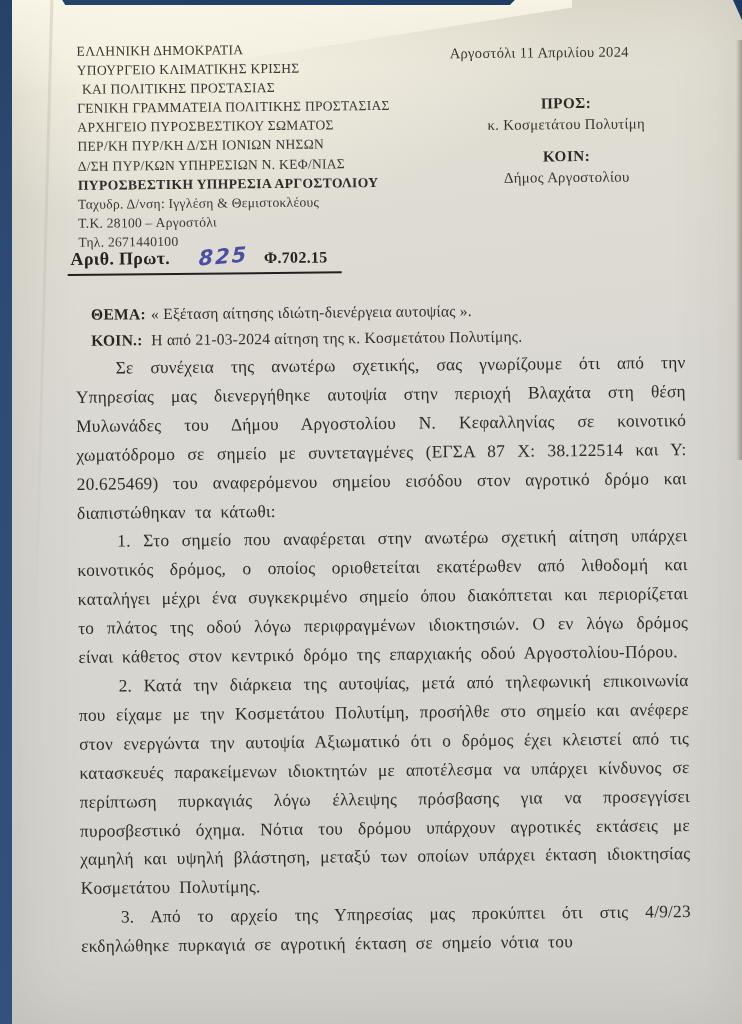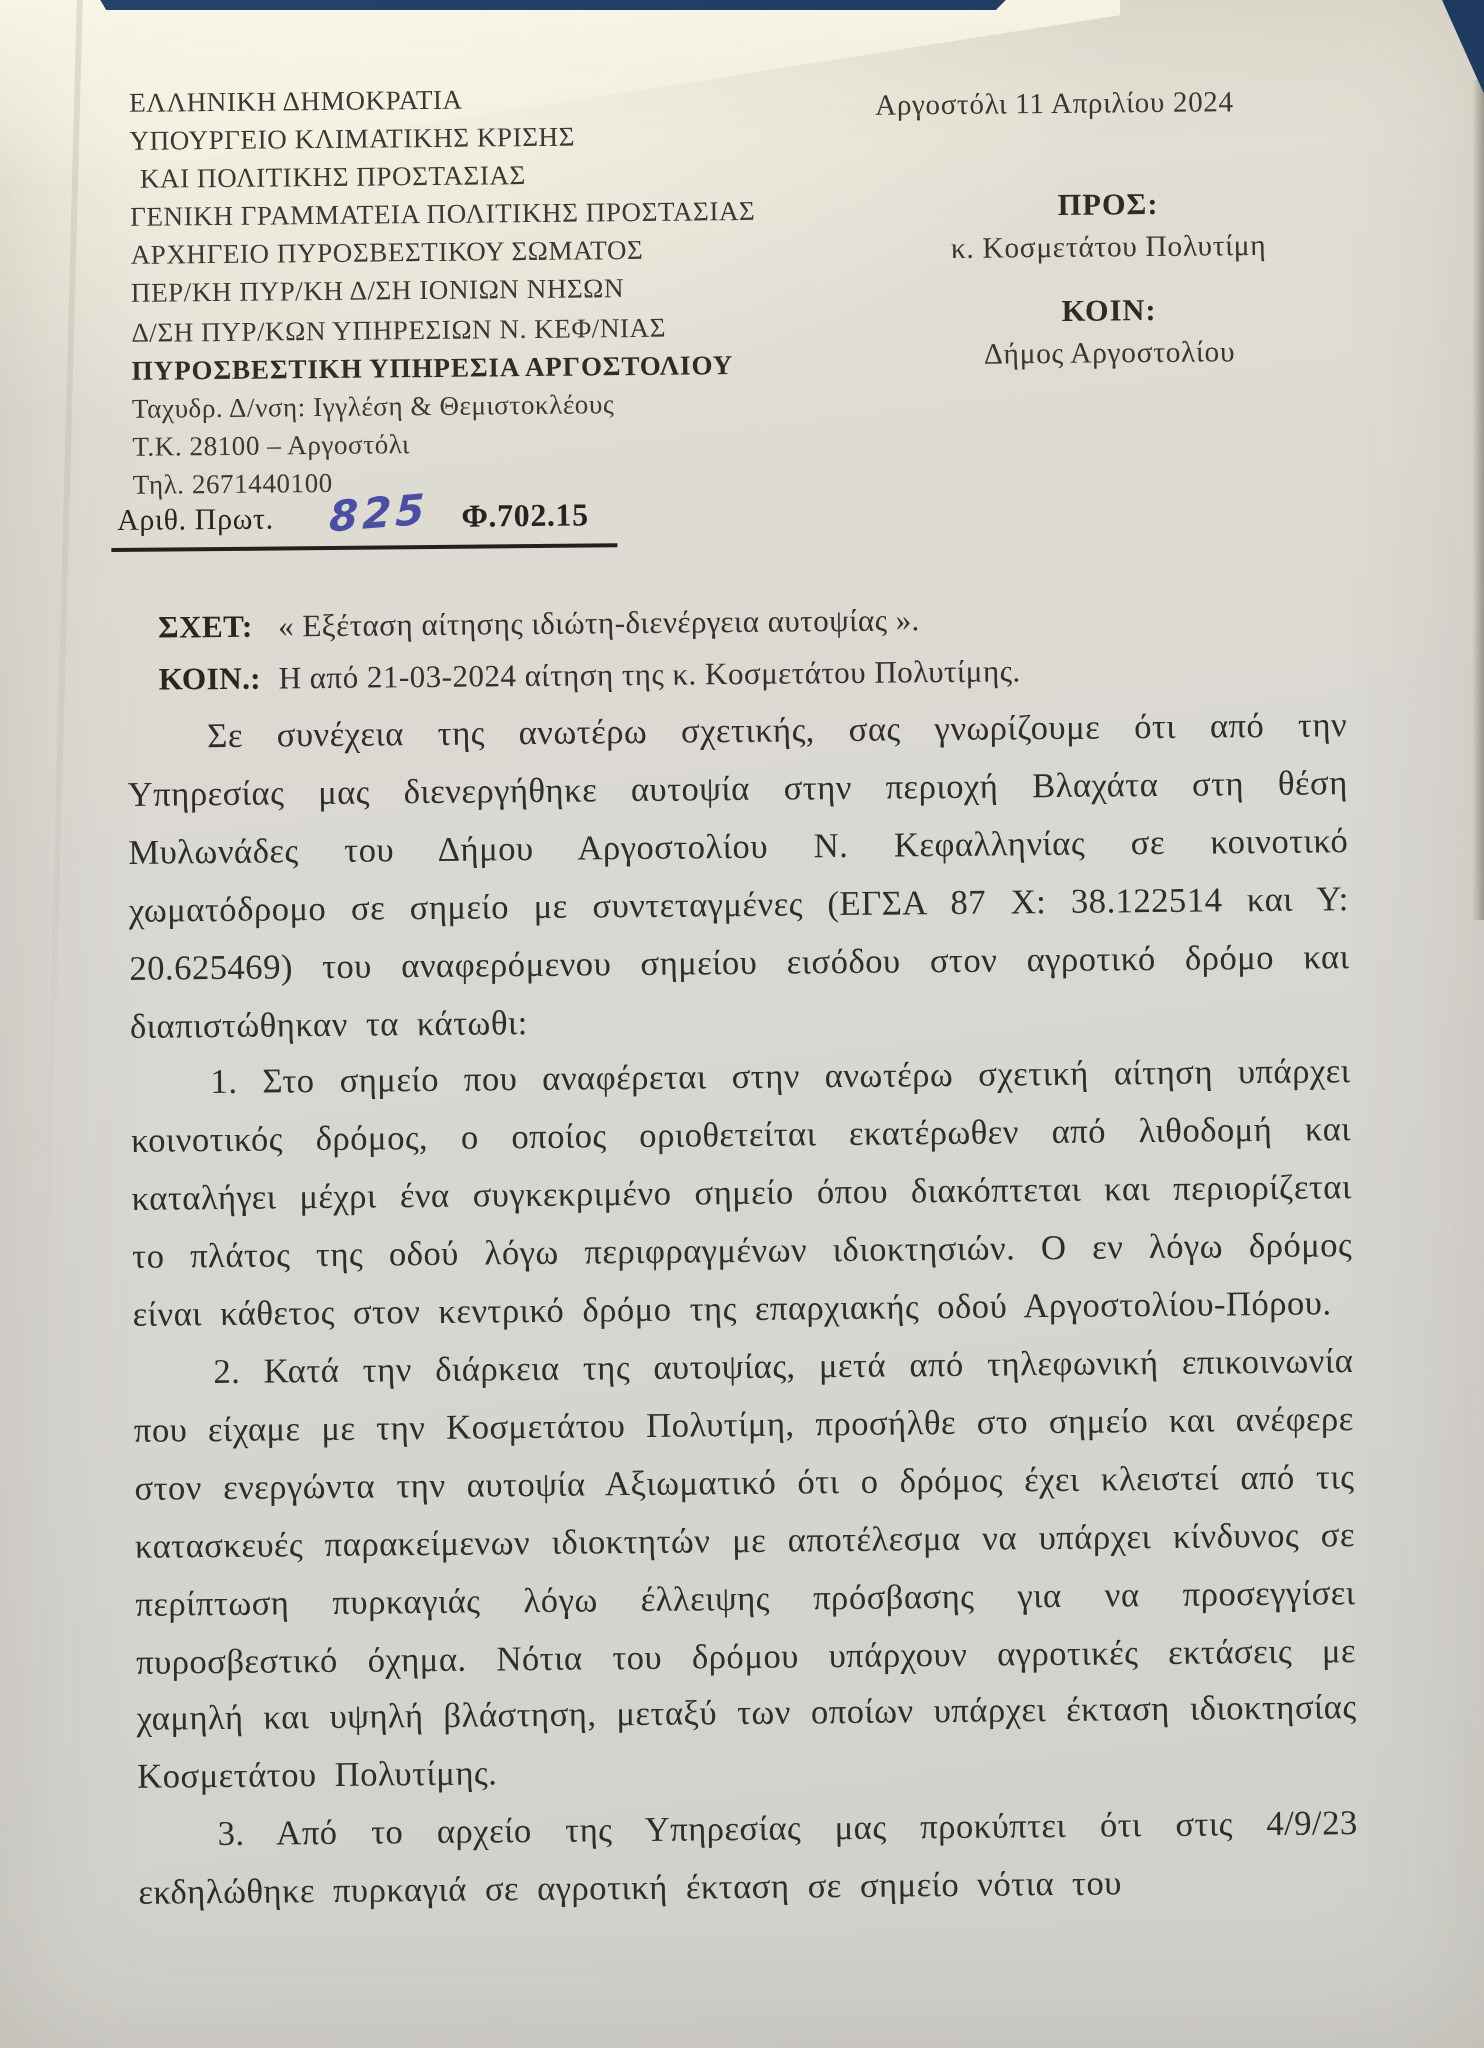--- a/index.html
+++ b/index.html
@@ -15,20 +15,21 @@
     font-family: "Liberation Serif", "DejaVu Serif", serif;
   }
   .paper {
     position: absolute;
     inset: 0;
     clip-path: polygon(0px 0px, 50px 0px, 53px 5px, 498px 5px, 503px 0px, 721px 0px, 742px 47px, 742px 1024px, 0px 1024px);
     background:
       radial-gradient(ellipse 55% 22% at 22% 0%, rgba(250,246,230,0.95), rgba(250,246,230,0) 100%),
       linear-gradient(173deg, #e9e4d5 0%, #e0ddd3 15%, #dad8d2 40%, #d6d4cf 70%, #d0cfc9 100%);
     box-shadow: inset 0 0 70px rgba(95,88,70,0.16);
+    margin-left: 12px;
   }
   .fold-highlight {
     position: absolute;
     left: 0; top: 0;
     width: 560px; height: 95px;
     background: linear-gradient(to bottom, rgba(252,248,234,0.85), rgba(252,248,234,0));
     clip-path: polygon(0 0, 100% 0, 100% 8%, 0 100%);
     pointer-events: none;
   }
   .right-edge-shadow {
@@ -101,22 +102,22 @@
   .protocol-line {
     position: absolute;
     left: 57px;
     top: 243px;
     display: inline-flex;
     align-items: baseline;
     border-bottom: 2.5px solid #22211e;
     padding: 0 14px 4px 3px;
   }
   .protocol-label {
-    font-weight: normal;
-    font-size: 15px;
+    font-weight: bold;
+    font-size: 18px;
     letter-spacing: 0.3px;
     color: #262420;
   }
   .protocol-number {
     font-family: "DejaVu Sans", sans-serif;
     font-style: italic;
     font-weight: 600;
     font-size: 21px;
     color: #4b4fa3;
     margin: 0 16px 0 28px;
@@ -207,21 +208,21 @@
     </div>
 
     <div class="protocol-line">
       <span class="protocol-label">Αριθ. Πρωτ.</span>
       <span class="protocol-number">825</span>
       <span class="protocol-file">Φ.702.15</span>
     </div>
 
     <div class="subject-block">
       <div class="subject-row">
-        <span class="row-label">ΣΧΕΤ:</span>
+        <span class="row-label">ΘΕΜΑ:</span>
         <span class="row-text">« Εξέταση αίτησης ιδιώτη-διενέργεια αυτοψίας ».</span>
       </div>
       <div class="subject-row">
         <span class="row-label">ΚΟΙΝ.:</span>
         <span class="row-text">Η από 21-03-2024 αίτηση της κ. Κοσμετάτου Πολυτίμης.</span>
       </div>
     </div>
 
     <div class="body-block">
       <p>Σε συνέχεια της ανωτέρω σχετικής, σας γνωρίζουμε ότι από την Υπηρεσίας μας διενεργήθηκε αυτοψία στην περιοχή Βλαχάτα στη θέση Μυλωνάδες του Δήμου Αργοστολίου Ν. Κεφαλληνίας σε κοινοτικό χωματόδρομο σε σημείο με συντεταγμένες (ΕΓΣΑ 87 Χ: 38.122514 και Υ: 20.625469) του αναφερόμενου σημείου εισόδου στον αγροτικό δρόμο και διαπιστώθηκαν τα κάτωθι:</p>

